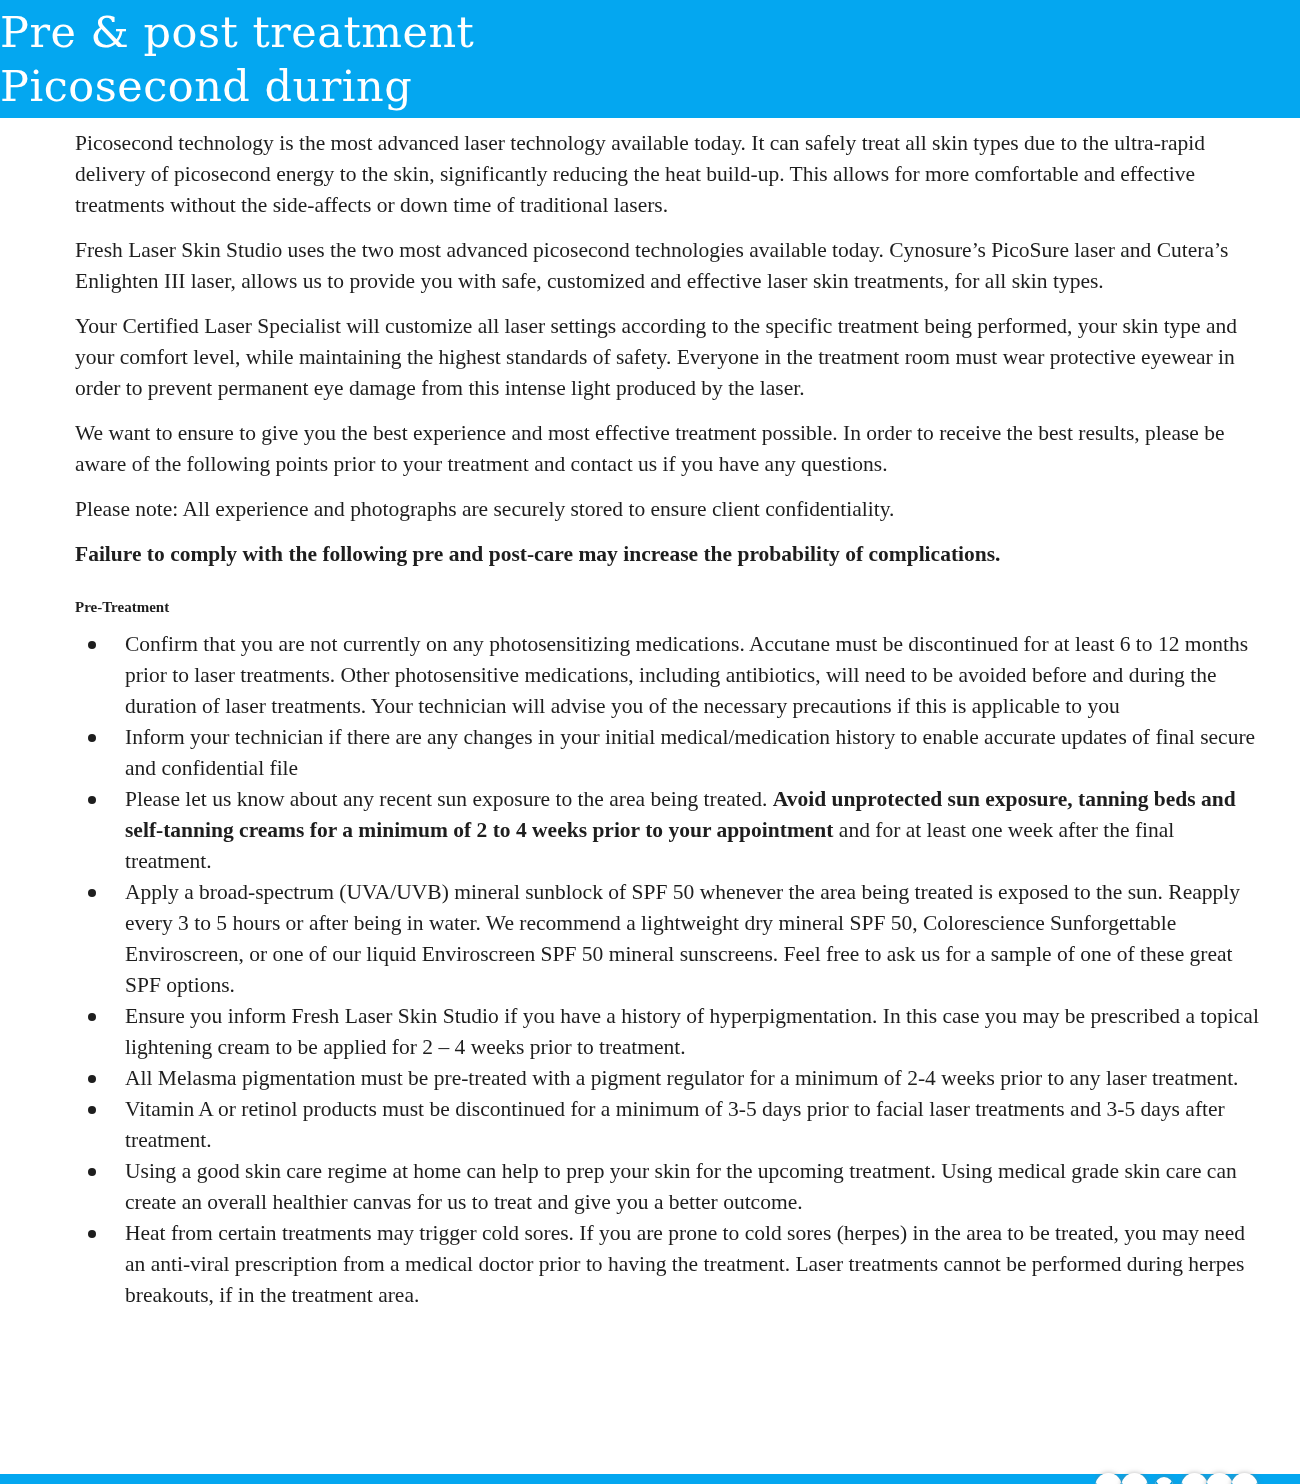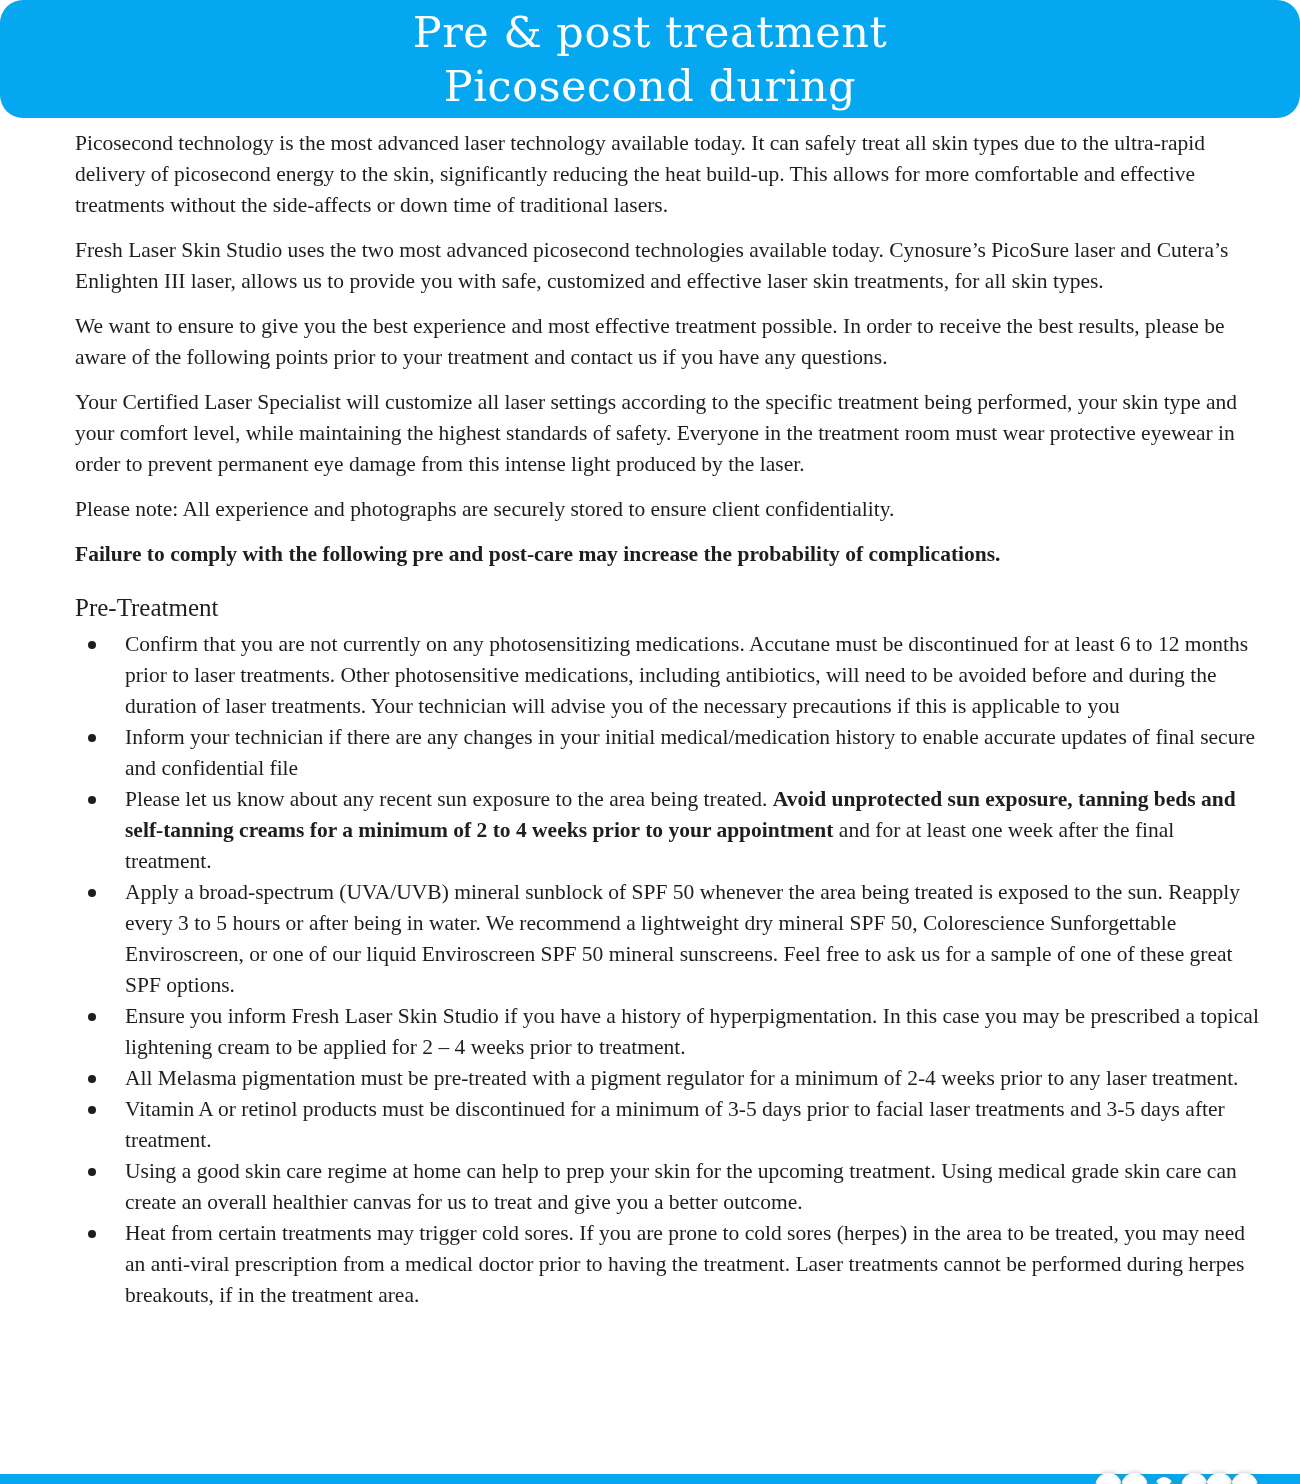--- a/index.html
+++ b/index.html
@@ -12,47 +12,45 @@
     overflow: hidden;
     font-family: "Liberation Serif", serif;
     color: #1e1e1e;
   }
   
   .banner {
     width: 100%;
     height: 118px;
     background: #04a7f0;
     color: #ffffff;
-    text-align: center;
     font-family: "DejaVu Serif", serif;
     padding-top: 5px;
-    border-radius: 23px;
   }
   .banner .title-line {
     font-size: 43px;
     line-height: 54px;
     font-weight: 500;
     letter-spacing: 0.5px;
   }
   
   .doc-body {
     padding: 10px 36px 0 75px;
     font-size: 21.5px;
     line-height: 31px;
   }
   .doc-body p { margin: 0 0 14px 0; }
   .warning {
     font-weight: bold;
     margin: 6px 0 0 0 !important;
     font-family: Liberation Serif, serif;
   }
   .section-heading {
-    font-size: 25px;
+    font-size: 15px;
     line-height: 31px;
-    font-weight: normal;
+    font-weight: bold;
     margin-top: 22px;
   }
   ul.bullet-list {
     list-style: none;
     margin-top: 6px;
   }
   ul.bullet-list li {
     position: relative;
     padding-left: 50px;
   }
@@ -105,22 +103,22 @@
 
   <header class="banner" style="background: rgb(4, 167, 240);">
     <div class="title-line">Pre &amp; post treatment</div>
     <div class="title-line">Picosecond during</div>
   </header>
 
   <main class="doc-body">
     <div id="intro-container">
         <p>Picosecond technology is the most advanced laser technology available today.  It can safely treat all skin types due to the ultra-rapid delivery of picosecond energy to the skin, significantly reducing the heat build-up.  This allows for more comfortable and effective treatments without the side-affects or down time of traditional lasers.</p>
         <p>Fresh Laser Skin Studio uses the two most advanced picosecond technologies available today. Cynosure’s PicoSure laser and Cutera’s Enlighten III laser, allows us to provide you with safe, customized and effective laser skin treatments, for all skin types.</p>
+        <p>Your Certified Laser Specialist will customize all laser settings according to the specific treatment being performed, your skin type and your comfort level, while maintaining the highest standards of safety.  Everyone in the treatment room must wear protective eyewear in order to prevent permanent eye damage from this intense light produced by the laser.</p>
         <p>We want to ensure to give you the best experience and most effective treatment possible. In order to receive the best results, please be aware of the following points prior to your treatment and contact us if you have any questions.</p>
-        <p>Your Certified Laser Specialist will customize all laser settings according to the specific treatment being performed, your skin type and your comfort level, while maintaining the highest standards of safety.  Everyone in the treatment room must wear protective eyewear in order to prevent permanent eye damage from this intense light produced by the laser.</p>
         <p>Please note: All experience and photographs are securely stored to ensure client confidentiality.</p>
       </div>
     <p class="warning">Failure to comply with the following pre and post-care may increase the probability of complications.</p>
     <h2 class="section-heading">Pre-Treatment</h2>
     <ul class="bullet-list" id="bullet-container">
         <li><span>Confirm that you are not currently on any photosensitizing medications. Accutane must be discontinued for at least 6 to 12 months prior to laser treatments. Other photosensitive medications, including antibiotics, will need to be avoided before and during the duration of laser treatments. Your technician will advise you of the necessary precautions if this is applicable to you</span></li>
         <li><span>Inform your technician if there are any changes in your initial medical/medication history to enable accurate updates of final secure and confidential file</span></li>
         <li><span>Please let us know about any recent sun exposure to the area being treated. </span><span class="b">Avoid unprotected sun exposure, tanning beds and self-tanning creams for a minimum of 2 to 4 weeks prior to your appointment</span><span> and for at least one week after the final treatment.</span></li>
         <li><span>Apply a broad-spectrum (UVA/UVB) mineral sunblock of SPF 50 whenever the area being treated is exposed to the sun. Reapply every 3 to 5 hours or after being in water. We recommend a lightweight dry mineral SPF 50, Colorescience Sunforgettable Enviroscreen, or one of our liquid Enviroscreen SPF 50 mineral sunscreens. Feel free to ask us for a sample of one of these great SPF options.</span></li>
         <li><span>Ensure you inform Fresh Laser Skin Studio if you have a history of hyperpigmentation. In this case you may be prescribed a topical lightening cream to be applied for 2 – 4 weeks prior to treatment.</span></li>

